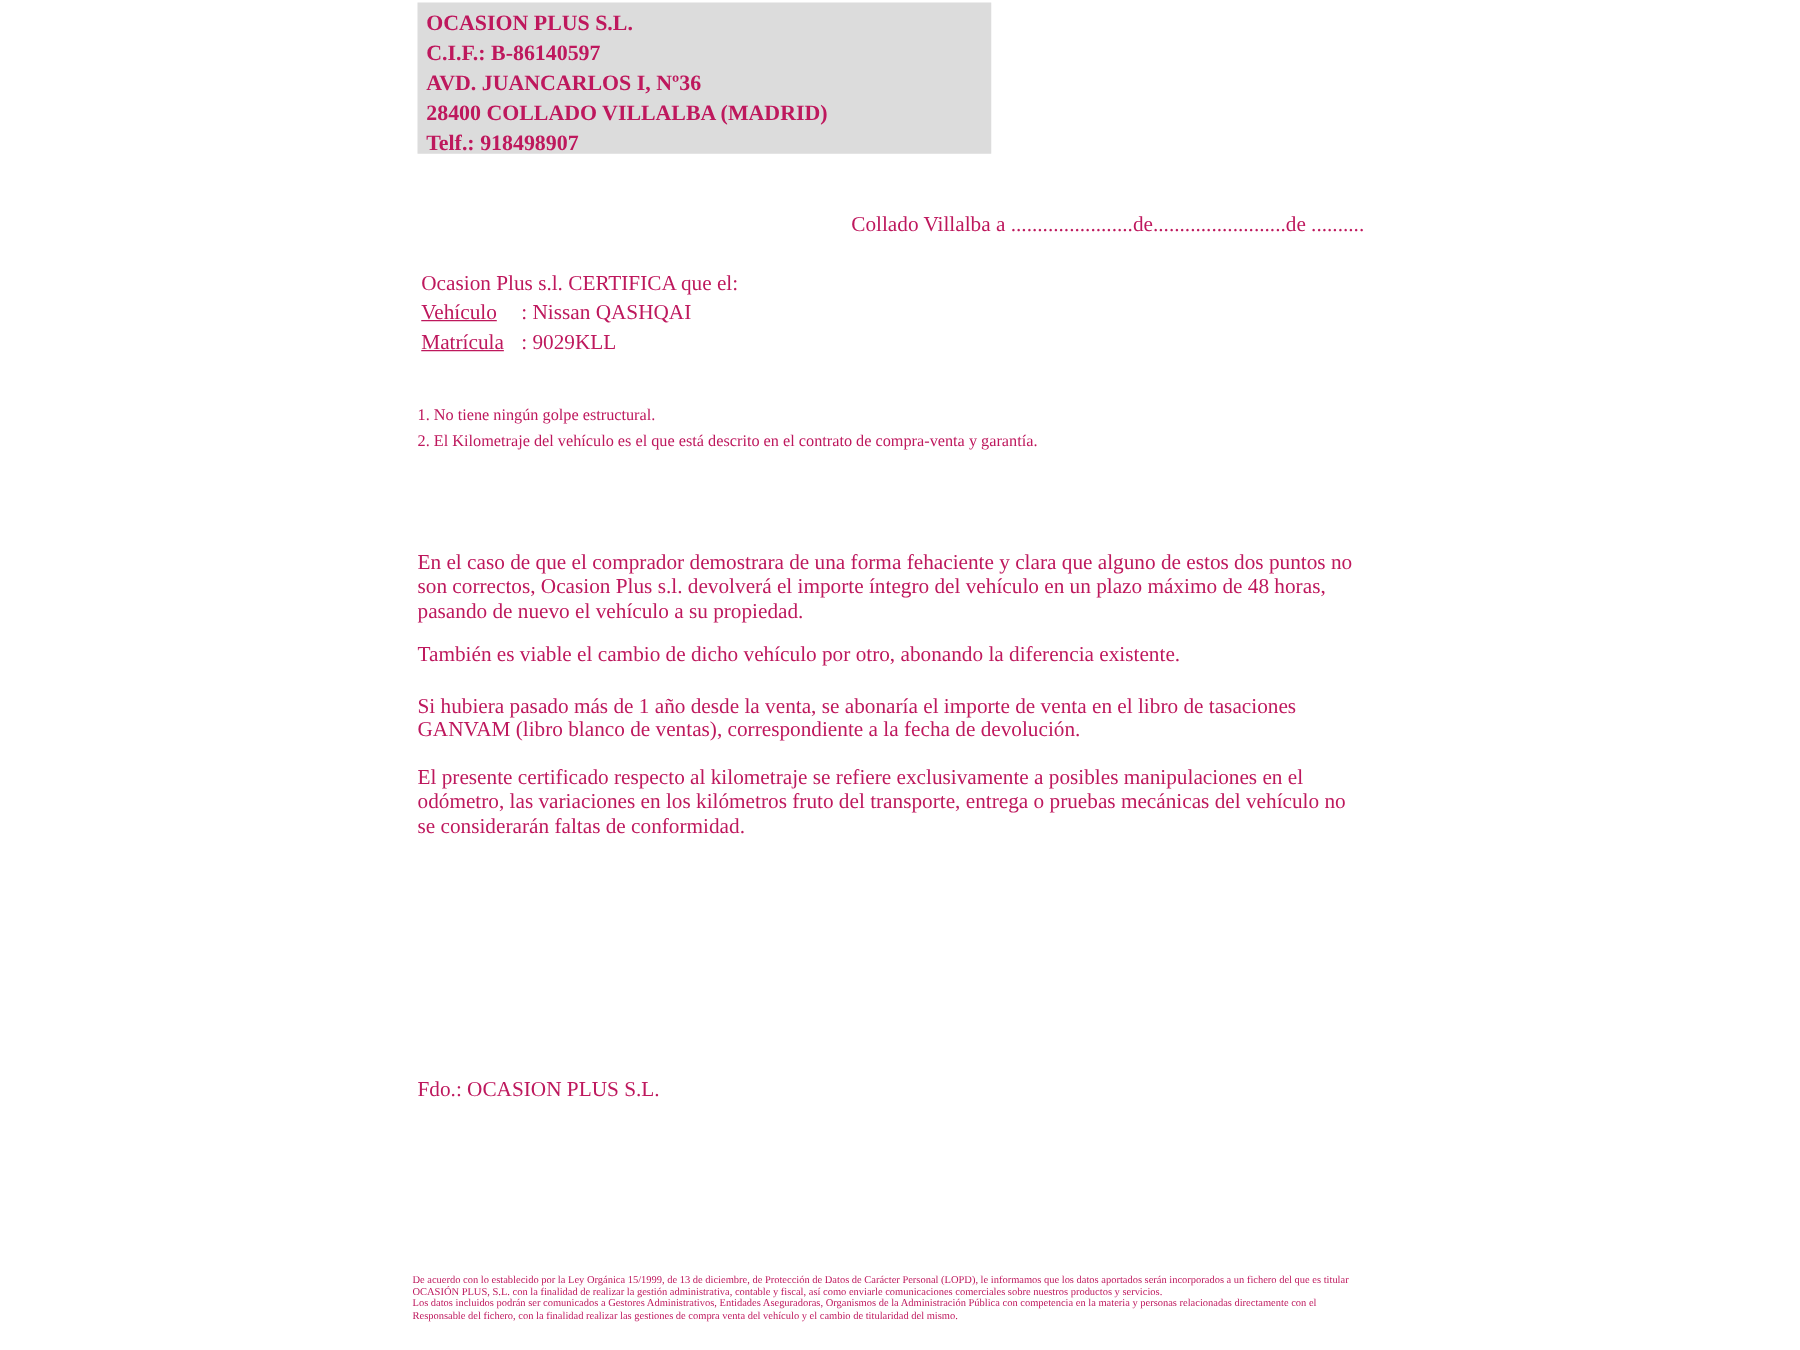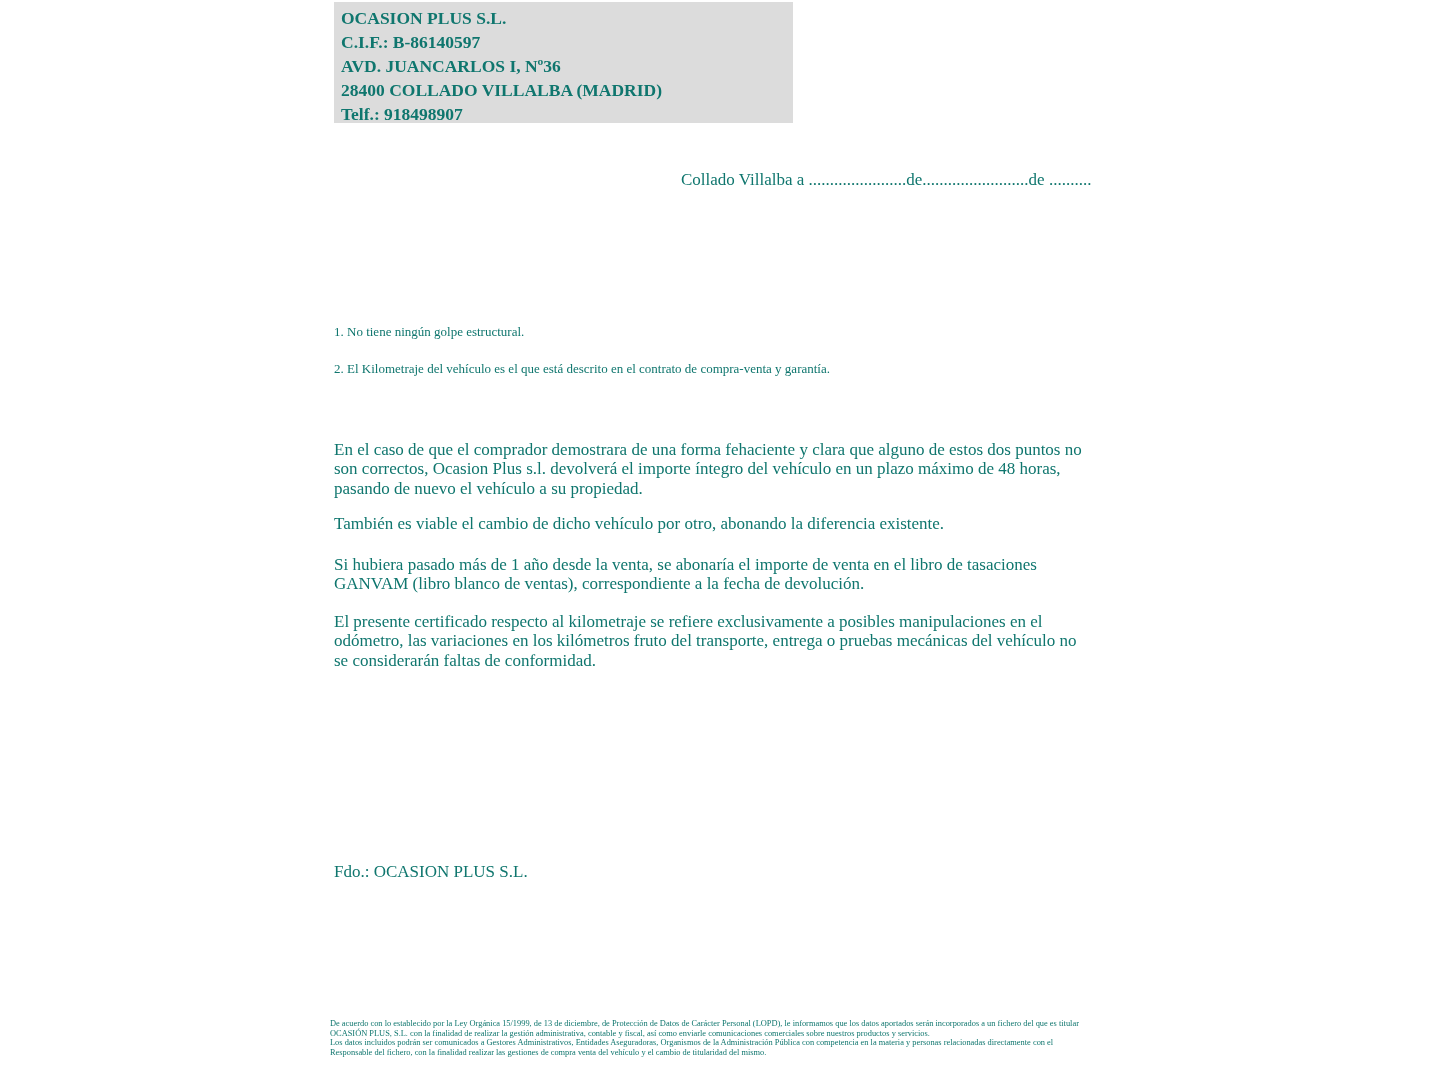--- a/index.html
+++ b/index.html
@@ -1,21 +1,21 @@
 <!DOCTYPE html>
 <html><head>
 <meta charset="utf-8">
 <style>
   html, body { margin: 0; padding: 0; }
   .page {
     position: relative;
     width: 1440px;
     height: 1080px;
     background: #ffffff;
-    color: #0f766e;
+    color: #be185d;
     font-family: "Liberation Serif", serif;
     overflow: hidden;
   }
   .header-box {
     position: absolute;
     left: 334px;
     top: 2px;
     width: 459px;
     height: 121px;
     background: #dcdcdc;
@@ -44,21 +44,21 @@
     width: 80px;
     text-decoration: underline;
   }
   .numbered-item {
     position: absolute;
     left: 334px;
     font-size: 13px;
     white-space: nowrap;
   }
   #item-1 { top: 324px; }
-  #item-2 { top: 361px; }
+  #item-2 { top: 345px; }
   .para {
     position: absolute;
     left: 334px;
     font-size: 17px;
     line-height: 19.4px;
   }
   #para-1 { top: 440px; }
   #para-2 { top: 514px; }
   #para-3 { top: 555px; }
   #para-4 { top: 612px; }
@@ -86,20 +86,29 @@
   <div class="header-box">
     <div>OCASION PLUS S.L.</div>
     <div>C.I.F.: B-86140597</div>
     <div>AVD. JUANCARLOS I, Nº36</div>
     <div>28400 COLLADO VILLALBA (MADRID)</div>
     <div>Telf.: 918498907</div>
   </div>
 
   <div class="date-line">Collado Villalba a .......................de.........................de ..........</div>
 
+  <div class="cert-block">
+    <div>Ocasion Plus s.l. CERTIFICA que el:</div>
+    <div class="cert-field">
+      <span class="field-label">Vehículo</span><span>: Nissan QASHQAI</span>
+    </div>
+    <div class="cert-field">
+      <span class="field-label">Matrícula</span><span>: 9029KLL</span>
+    </div>
+  </div>
 
   <div id="item-1" class="numbered-item">1. No tiene ningún golpe estructural.</div>
   <div id="item-2" class="numbered-item">2. El Kilometraje del vehículo es el que está descrito en el contrato de compra-venta y garantía.</div>
 
   <div id="para-1" class="para">
     <div>En el caso de que el comprador demostrara de una forma fehaciente y clara que alguno de estos dos puntos no</div>
     <div>son correctos, Ocasion Plus s.l. devolverá el importe íntegro del vehículo en un plazo máximo de 48 horas,</div>
     <div>pasando de nuevo el vehículo a su propiedad.</div>
   </div>
 

